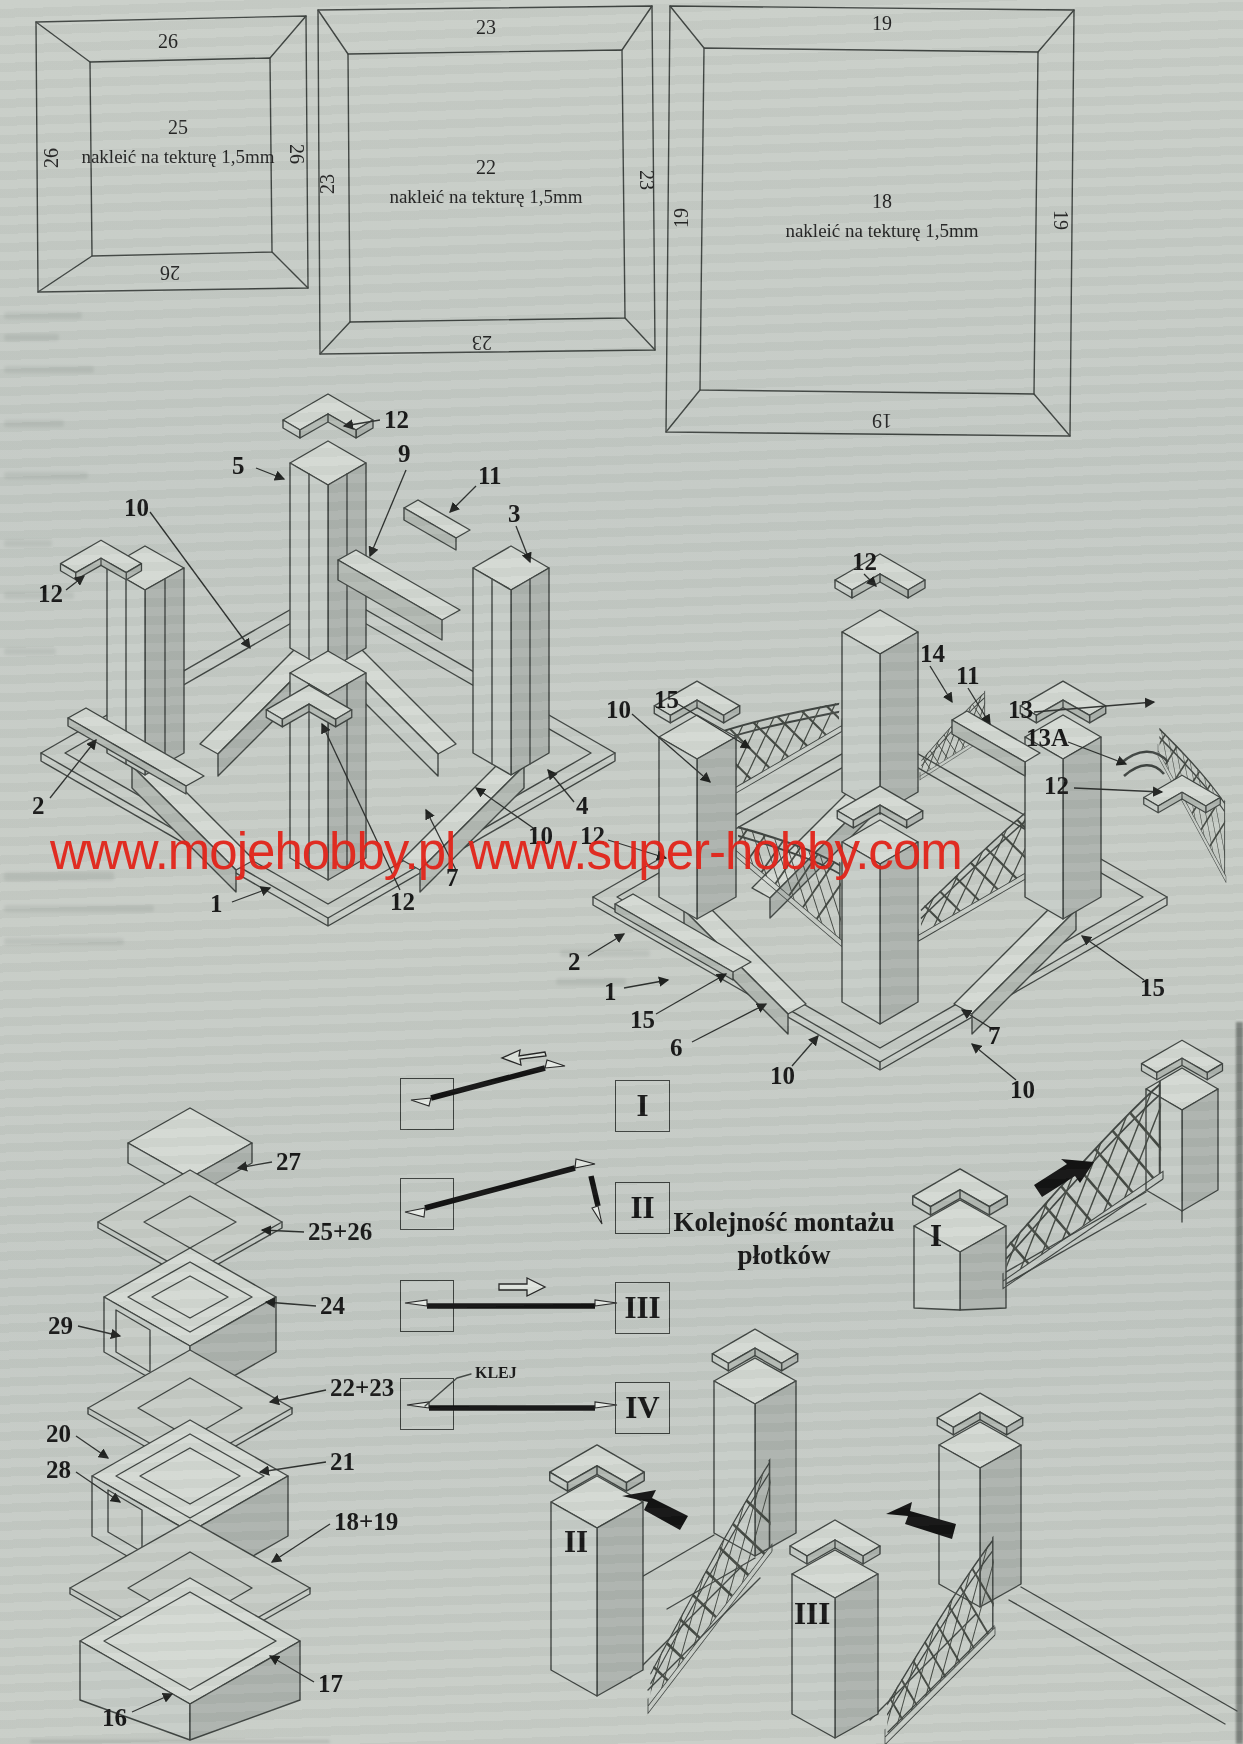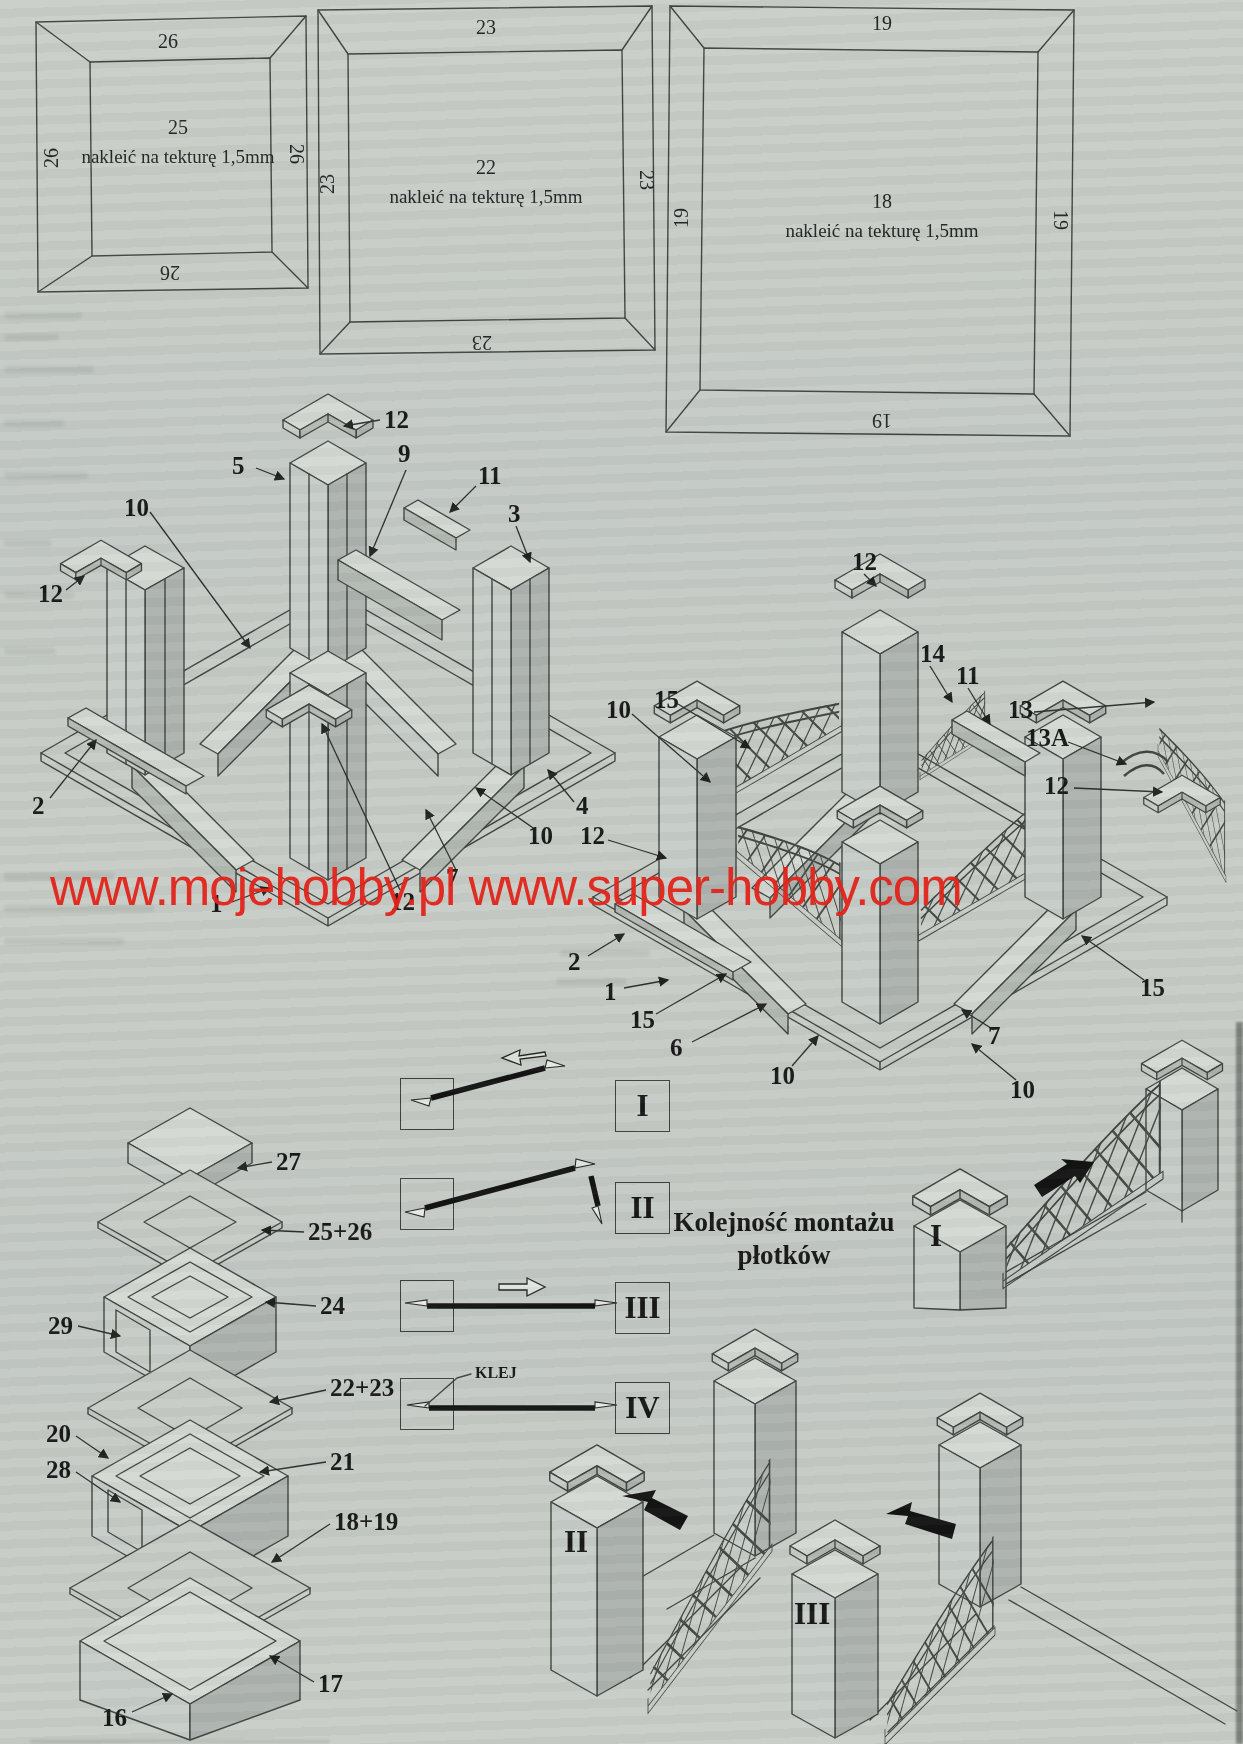--- a/index.html
+++ b/index.html
@@ -23,21 +23,21 @@
   .ftn{font:19px "Liberation Serif",serif;fill:#222;}
   .ldr{fill:none;stroke:#2a2d2b;stroke-width:1.3;}
   .pin{stroke:#101010;stroke-width:5.5;}
   .tip{fill:#e4e8e3;stroke:#222;stroke-width:1.1;}
   .oarr{fill:#dfe4de;stroke:#222;stroke-width:1.3;}
   .barr{fill:#101010;stroke:none;}
   .sq{position:absolute;width:52px;height:50px;border:1.6px solid #3a3e3b;}
   .sqr{position:absolute;width:53px;height:50px;border:1.6px solid #3a3e3b;
        display:flex;align-items:center;justify-content:center;
        font:bold 31px "Liberation Serif",serif;color:#141414;}
-  #watermark{position:absolute;left:50px;top:858px;white-space:nowrap;
+  #watermark{position:absolute;left:50px;top:822px;white-space:nowrap;
     font-family:"Liberation Sans",sans-serif;font-size:51px;letter-spacing:-1px;
     color:#e2241a;opacity:.95;z-index:50;}
   .smudge{position:absolute;height:7px;border-radius:3px;background:#76807a;opacity:.16;filter:blur(1.6px);}
   #edge-shadow{position:absolute;right:0;top:1022px;width:7px;height:722px;background:rgba(62,68,63,.55);filter:blur(1px);}
   #title{position:absolute;left:638px;top:1206px;width:292px;text-align:center;
      font:bold 27px "Liberation Serif",serif;color:#141414;line-height:33px;}
 </style>
 </head>
 <body>
 

